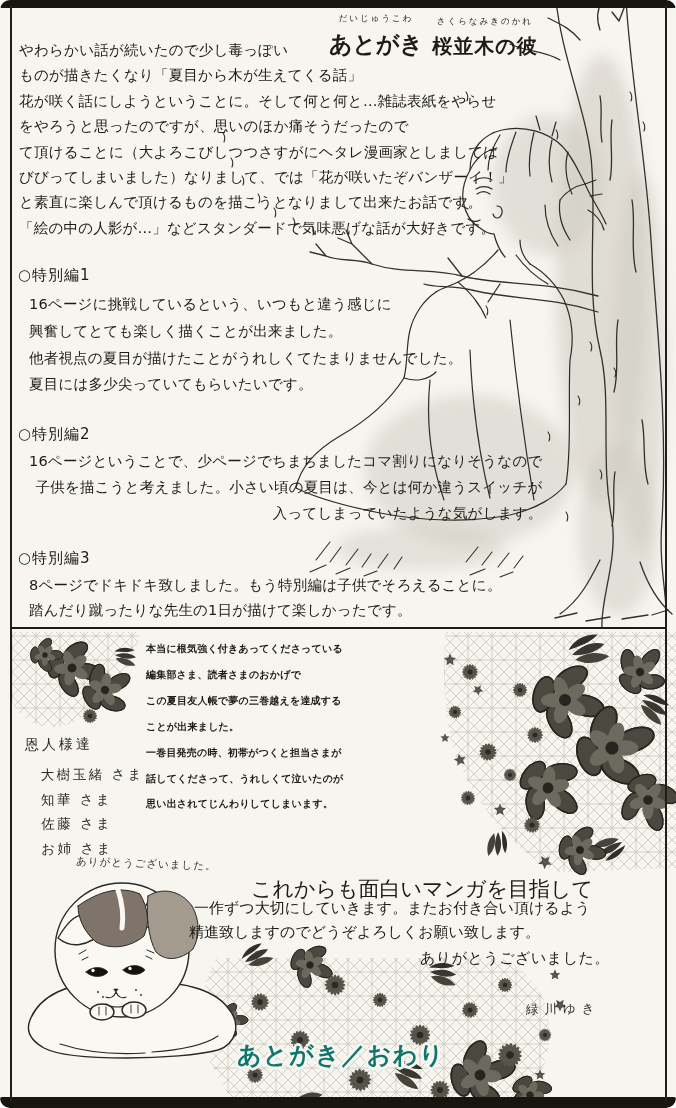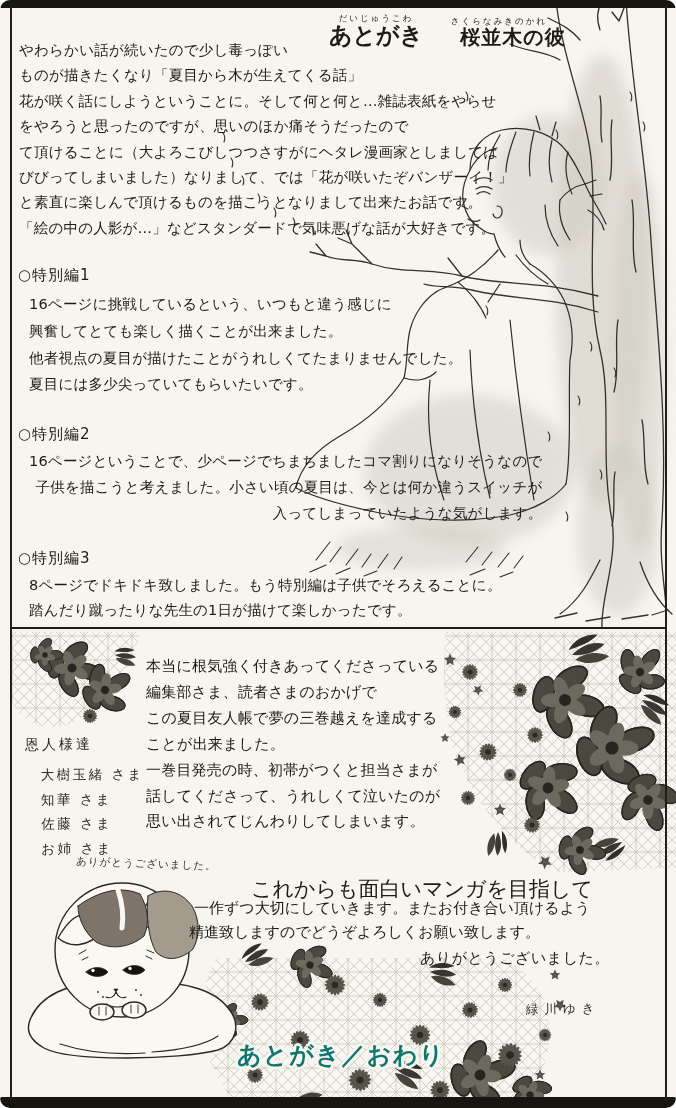--- a/index.html
+++ b/index.html
@@ -8,29 +8,29 @@
   .art{position:absolute;left:0;top:0;z-index:1;}
   .frame-top{position:absolute;left:0;top:0;width:676px;height:8px;background:#17150f;z-index:3;border-radius:8px 8px 2px 2px;}
   .frame-bottom{position:absolute;left:0;bottom:0;width:676px;height:11px;background:#17150f;z-index:3;border-radius:2px 2px 8px 8px;}
   .frame-left{position:absolute;left:10px;top:5px;width:2px;height:1096px;background:#211f19;z-index:3;}
   .frame-right{position:absolute;right:9px;top:5px;width:2px;height:1096px;background:#211f19;z-index:3;}
   .divider{position:absolute;left:11px;top:627px;width:655px;height:2px;background:#1d1b15;z-index:2;}
   .block{position:absolute;white-space:nowrap;z-index:2;}
   .jline{font-size:14.5px;letter-spacing:0.2px;}
   .title-block{left:329px;top:14px;display:flex;gap:9px;align-items:flex-end;}
   .rubygrp{display:inline-flex;flex-direction:column;align-items:center;line-height:1;}
-  .rt{font-size:8.5px;letter-spacing:2px;color:#26241e;margin-bottom:1px;}
+  .rt{font-size:8.5px;letter-spacing:2px;color:#26241e;margin-bottom:10px;}
   .rb1{font-size:23px;font-weight:bold;}
-  .rb2{font-size:20px;font-weight:bold;letter-spacing:1px;margin-left:28px;}
+  .rb2{font-size:20px;font-weight:bold;letter-spacing:1px;}
   .intro{left:19px;top:38px;line-height:25.4px;}
   .sec-h{font-size:15px;font-weight:normal;letter-spacing:1px;}
   .s1h{left:18px;top:266px;} .s1l{left:29px;top:291px;line-height:26.8px;}
   .s2h{left:18px;top:425px;} .s2l{left:29px;top:448px;line-height:26.2px;text-align:right;}
   .s3h{left:18px;top:549px;} .s3l{left:29px;top:573px;line-height:25.4px;}
-  .thanks{left:146px;top:654px;font-size:15px;line-height:25.9px;letter-spacing:0.2px;}
+  .thanks{left:146px;top:636px;font-size:10px;line-height:25.9px;letter-spacing:0.2px;font-weight:bold;}
   .benef-h{left:25px;top:736px;font-size:14px;letter-spacing:3px;color:#2b2923;transform:rotate(-1deg);}
   .benef-names{left:41px;top:762px;font-size:13.5px;line-height:24.6px;letter-spacing:2.5px;color:#2b2923;transform:rotate(-0.5deg);}
   .benef-note{left:76px;top:857px;font-size:10.5px;letter-spacing:1px;color:#33312a;transform:rotate(2deg);}
   .c1{left:203px;top:875px;font-size:21px;margin-left:48px;}
   .c2{left:194px;top:899px;font-size:15px;}
   .c3{left:189px;top:923px;font-size:15px;}
   .cthanks{left:420px;top:949px;font-size:15px;letter-spacing:0.5px;}
   .signature{left:526px;top:1001px;font-size:12.5px;letter-spacing:6px;color:#2f2d27;transform:rotate(-1deg);}
   .footer-label{left:237px;top:1039px;font-size:24px;font-weight:bold;letter-spacing:1.5px;color:#0f766e;
     text-shadow:-2px -2px 0 #f7f5f0,2px -2px 0 #f7f5f0,-2px 2px 0 #f7f5f0,2px 2px 0 #f7f5f0,

